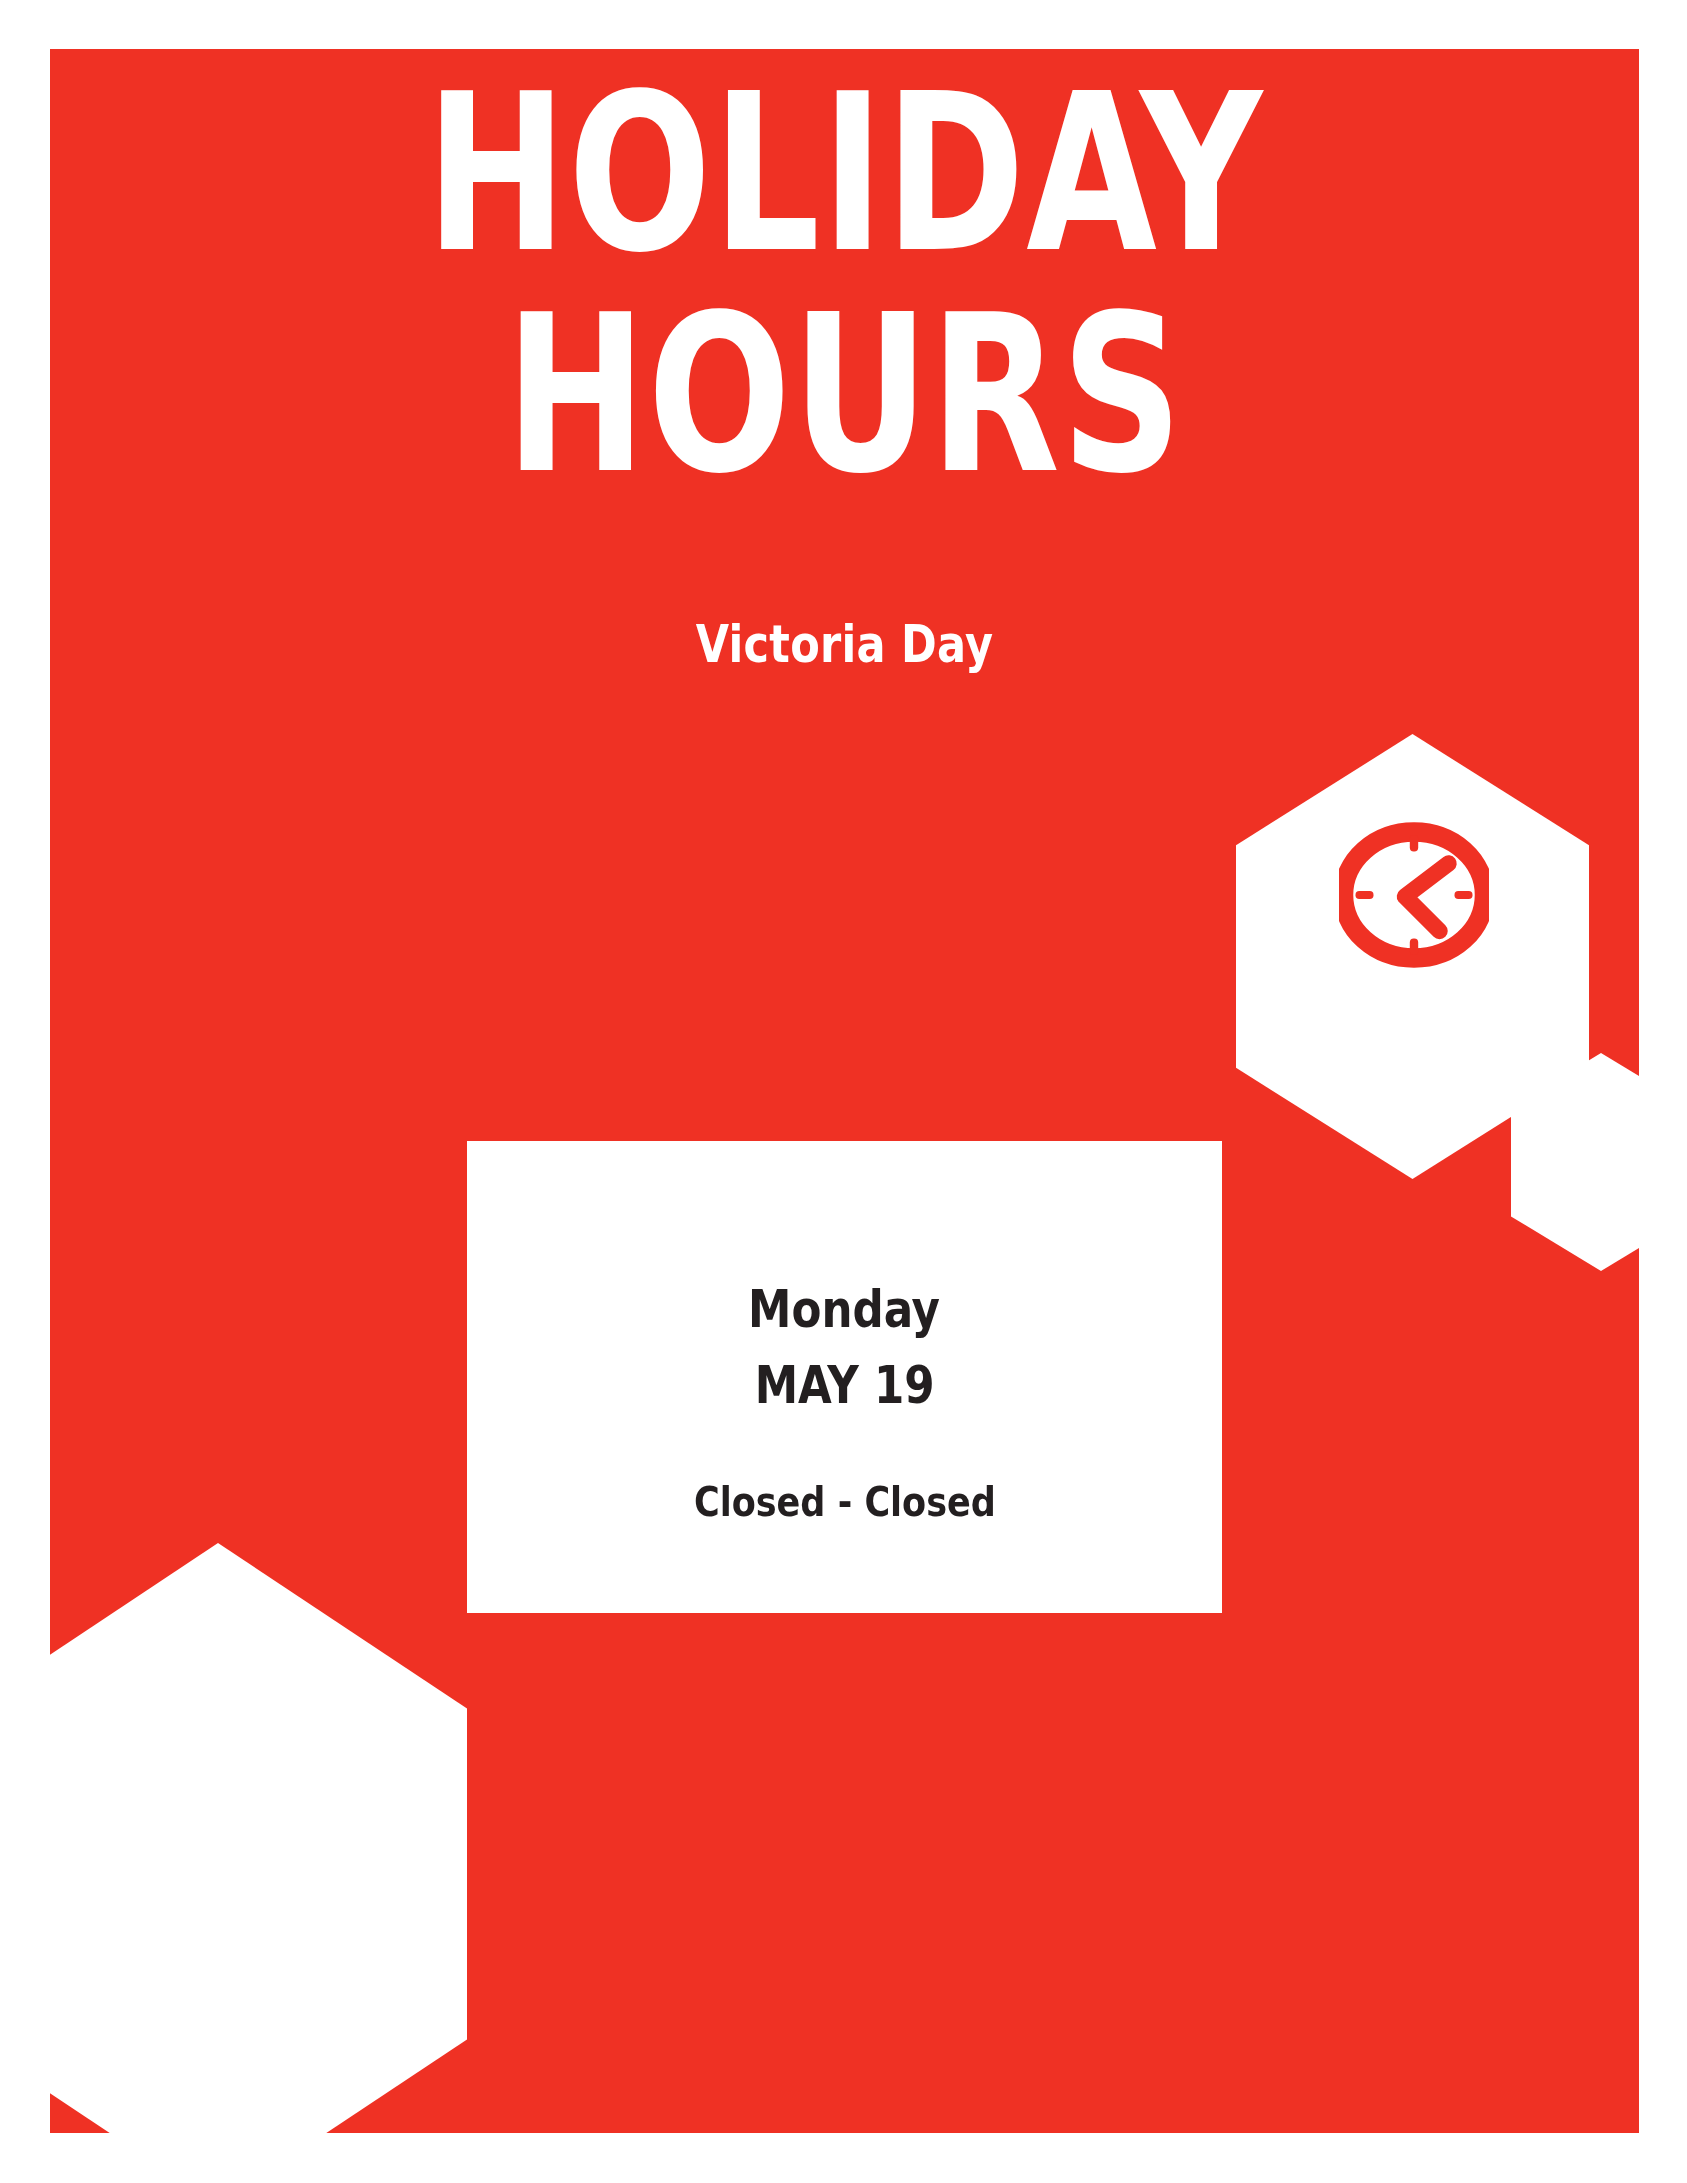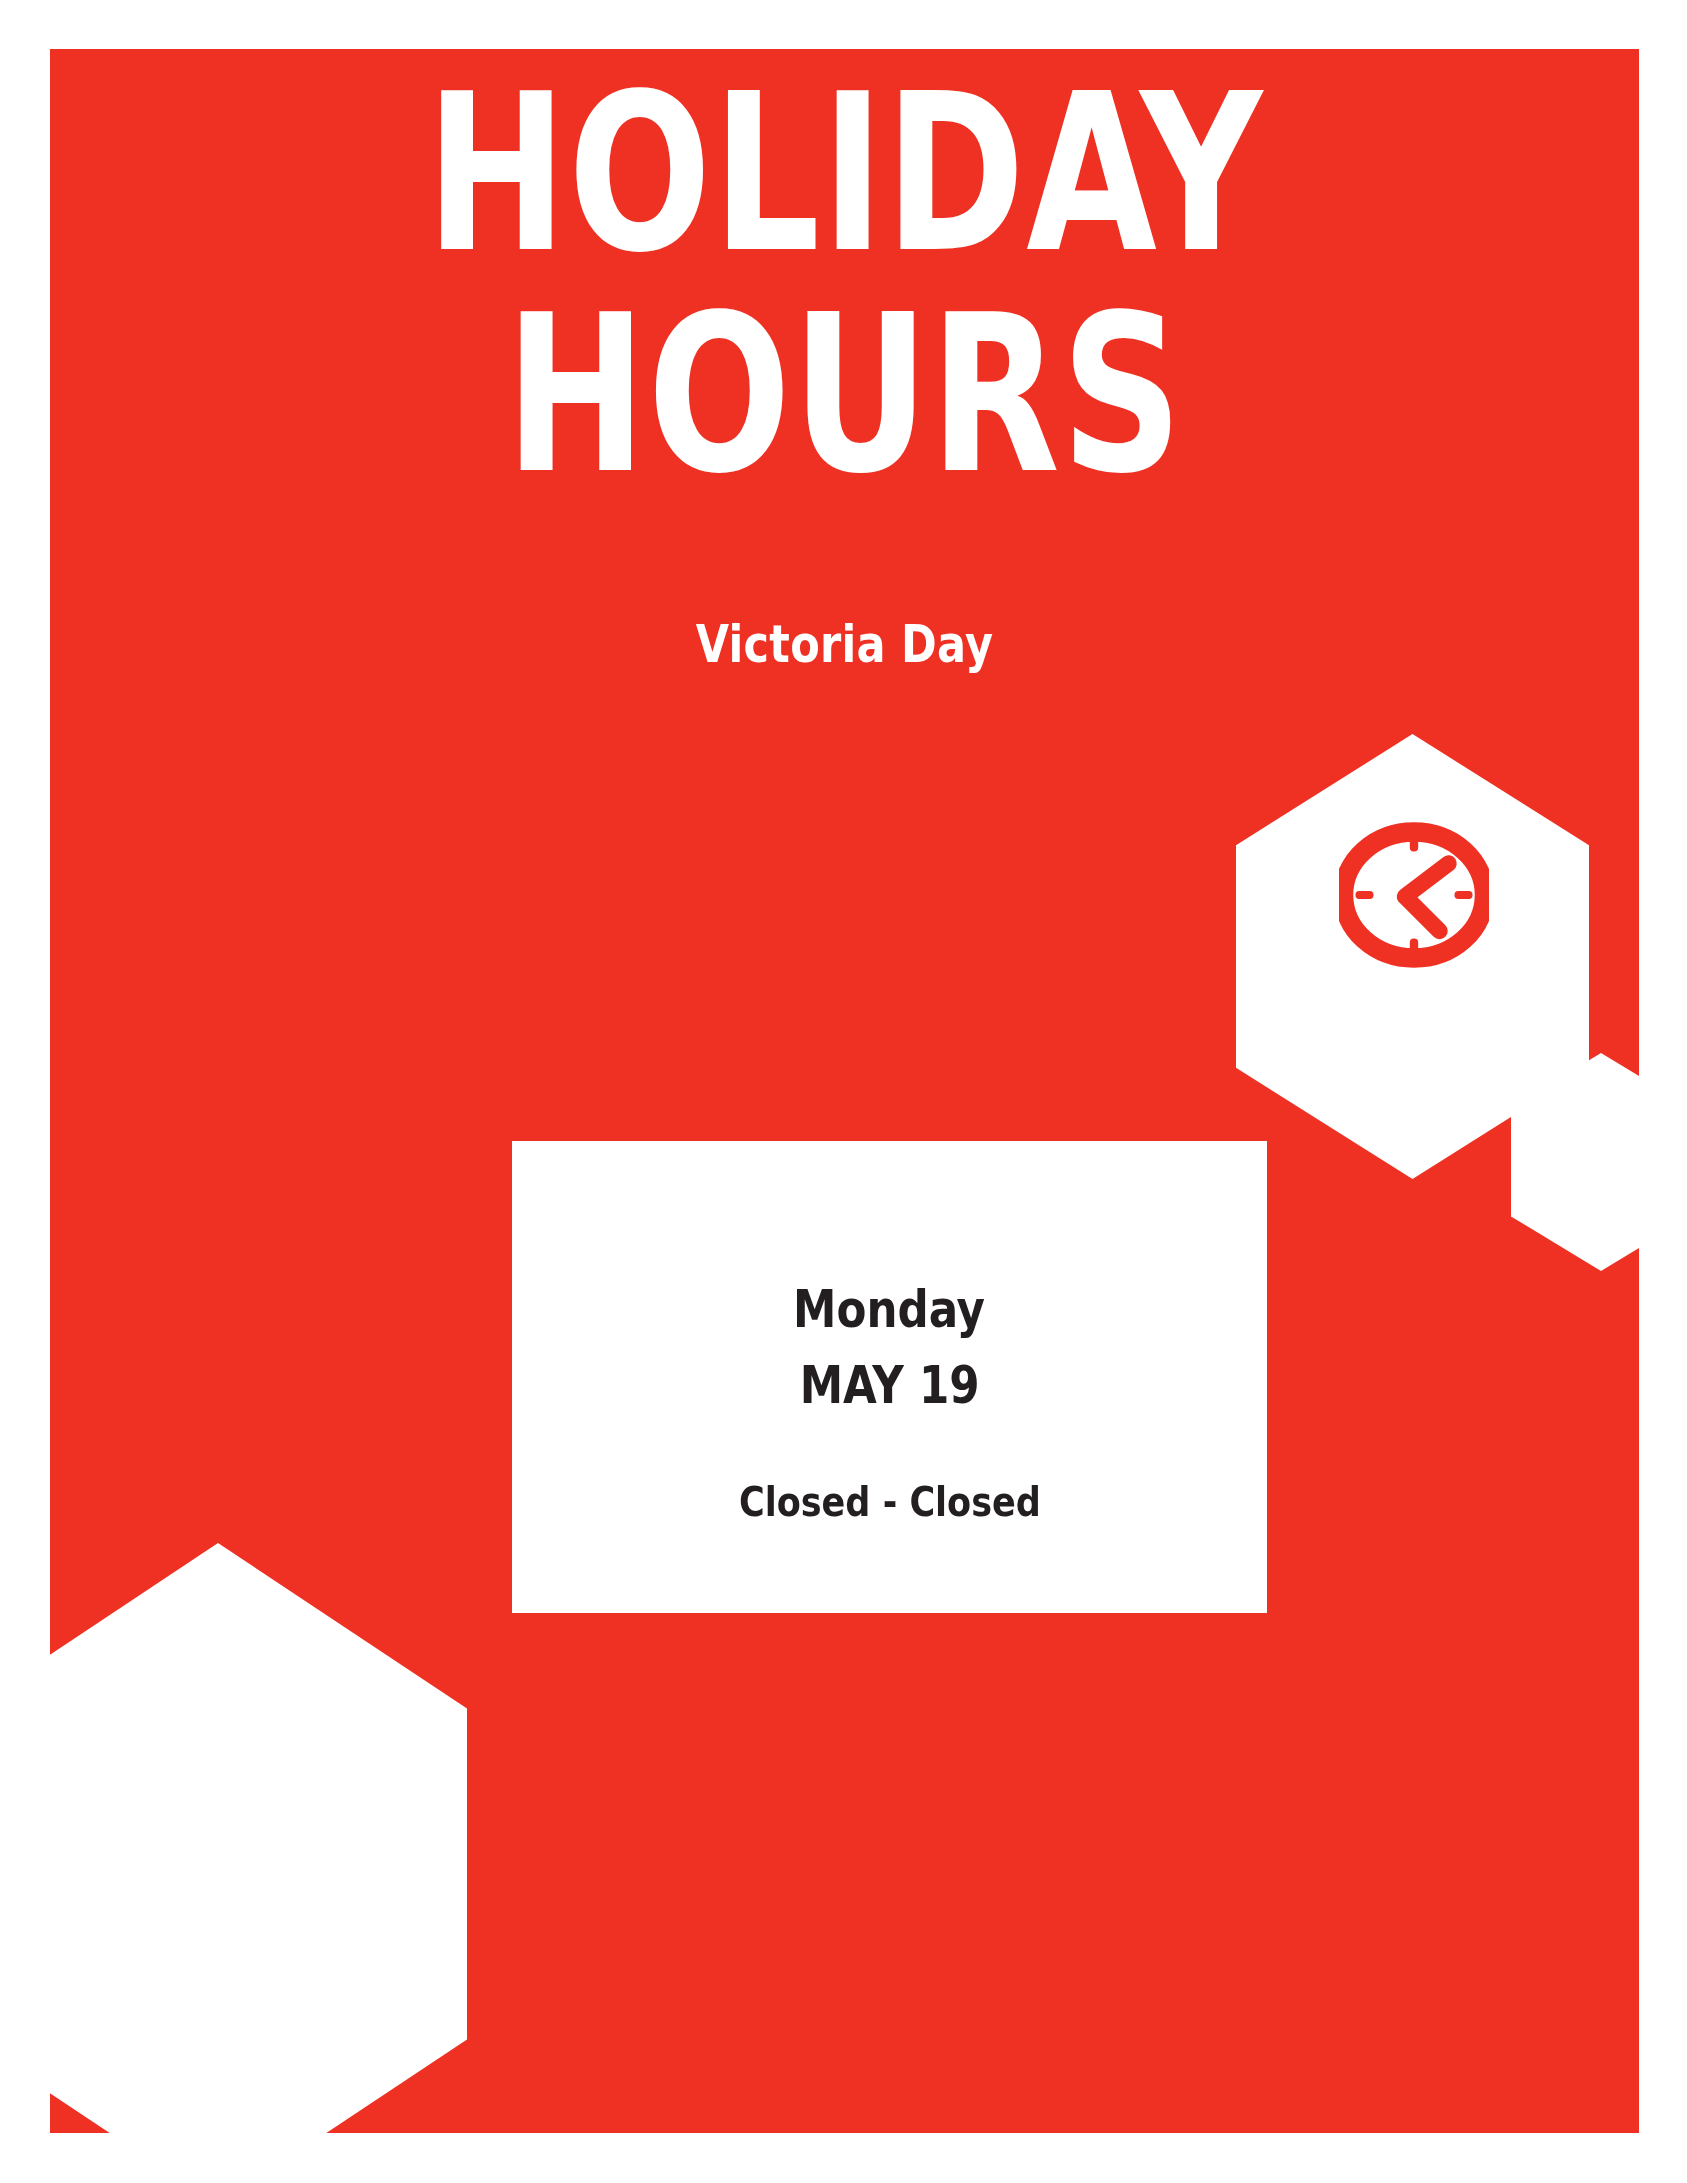--- a/index.html
+++ b/index.html
@@ -115,21 +115,20 @@
     position: absolute;
     left: 417px;       
     top: 1092px;       
     width: 755px;
     height: 472px;
     background: #ffffff;
     display: flex;
     flex-direction: column;
     align-items: center;
     justify-content: flex-start;
-    margin-left: 45px;
   }
   #card-day {
     margin-top: 143px;
     color: #231F20;
     font-family: "Liberation Sans Narrow", "DejaVu Sans Condensed", "Liberation Sans", sans-serif;
     font-weight: 700;
     font-size: 51px;
     line-height: 1;
     letter-spacing: 0px;
     transform: scaleX(0.95);

